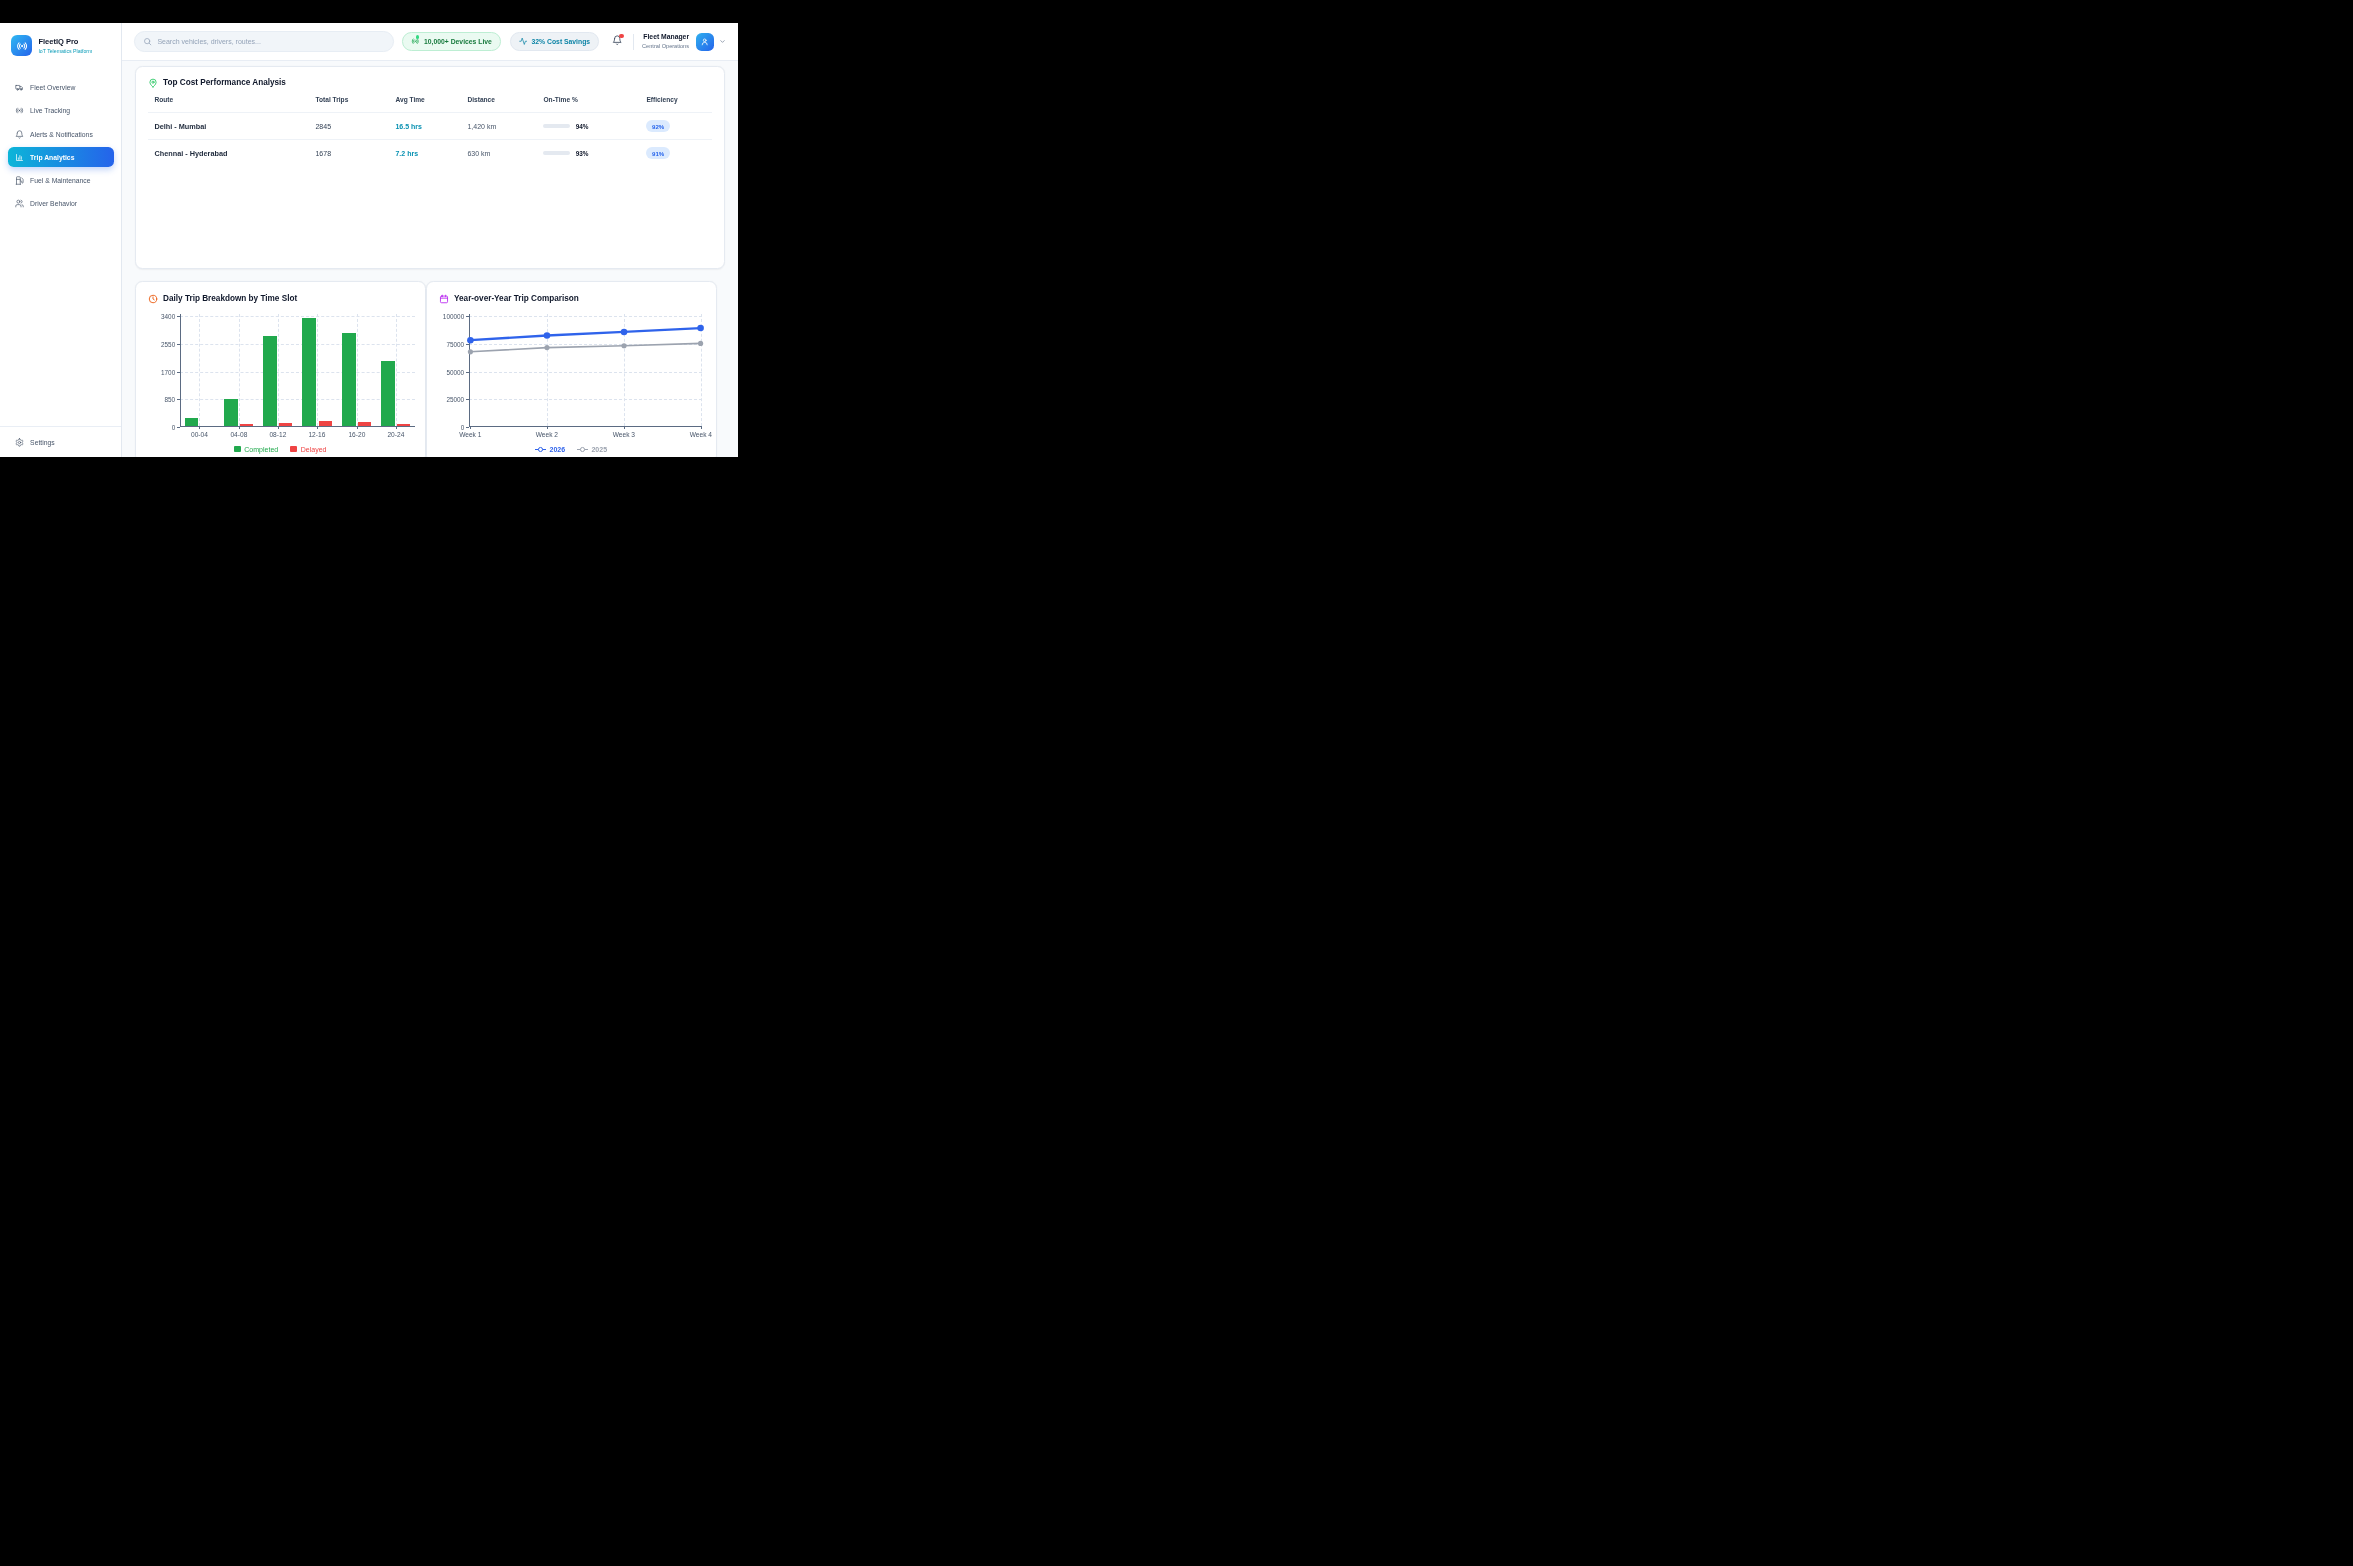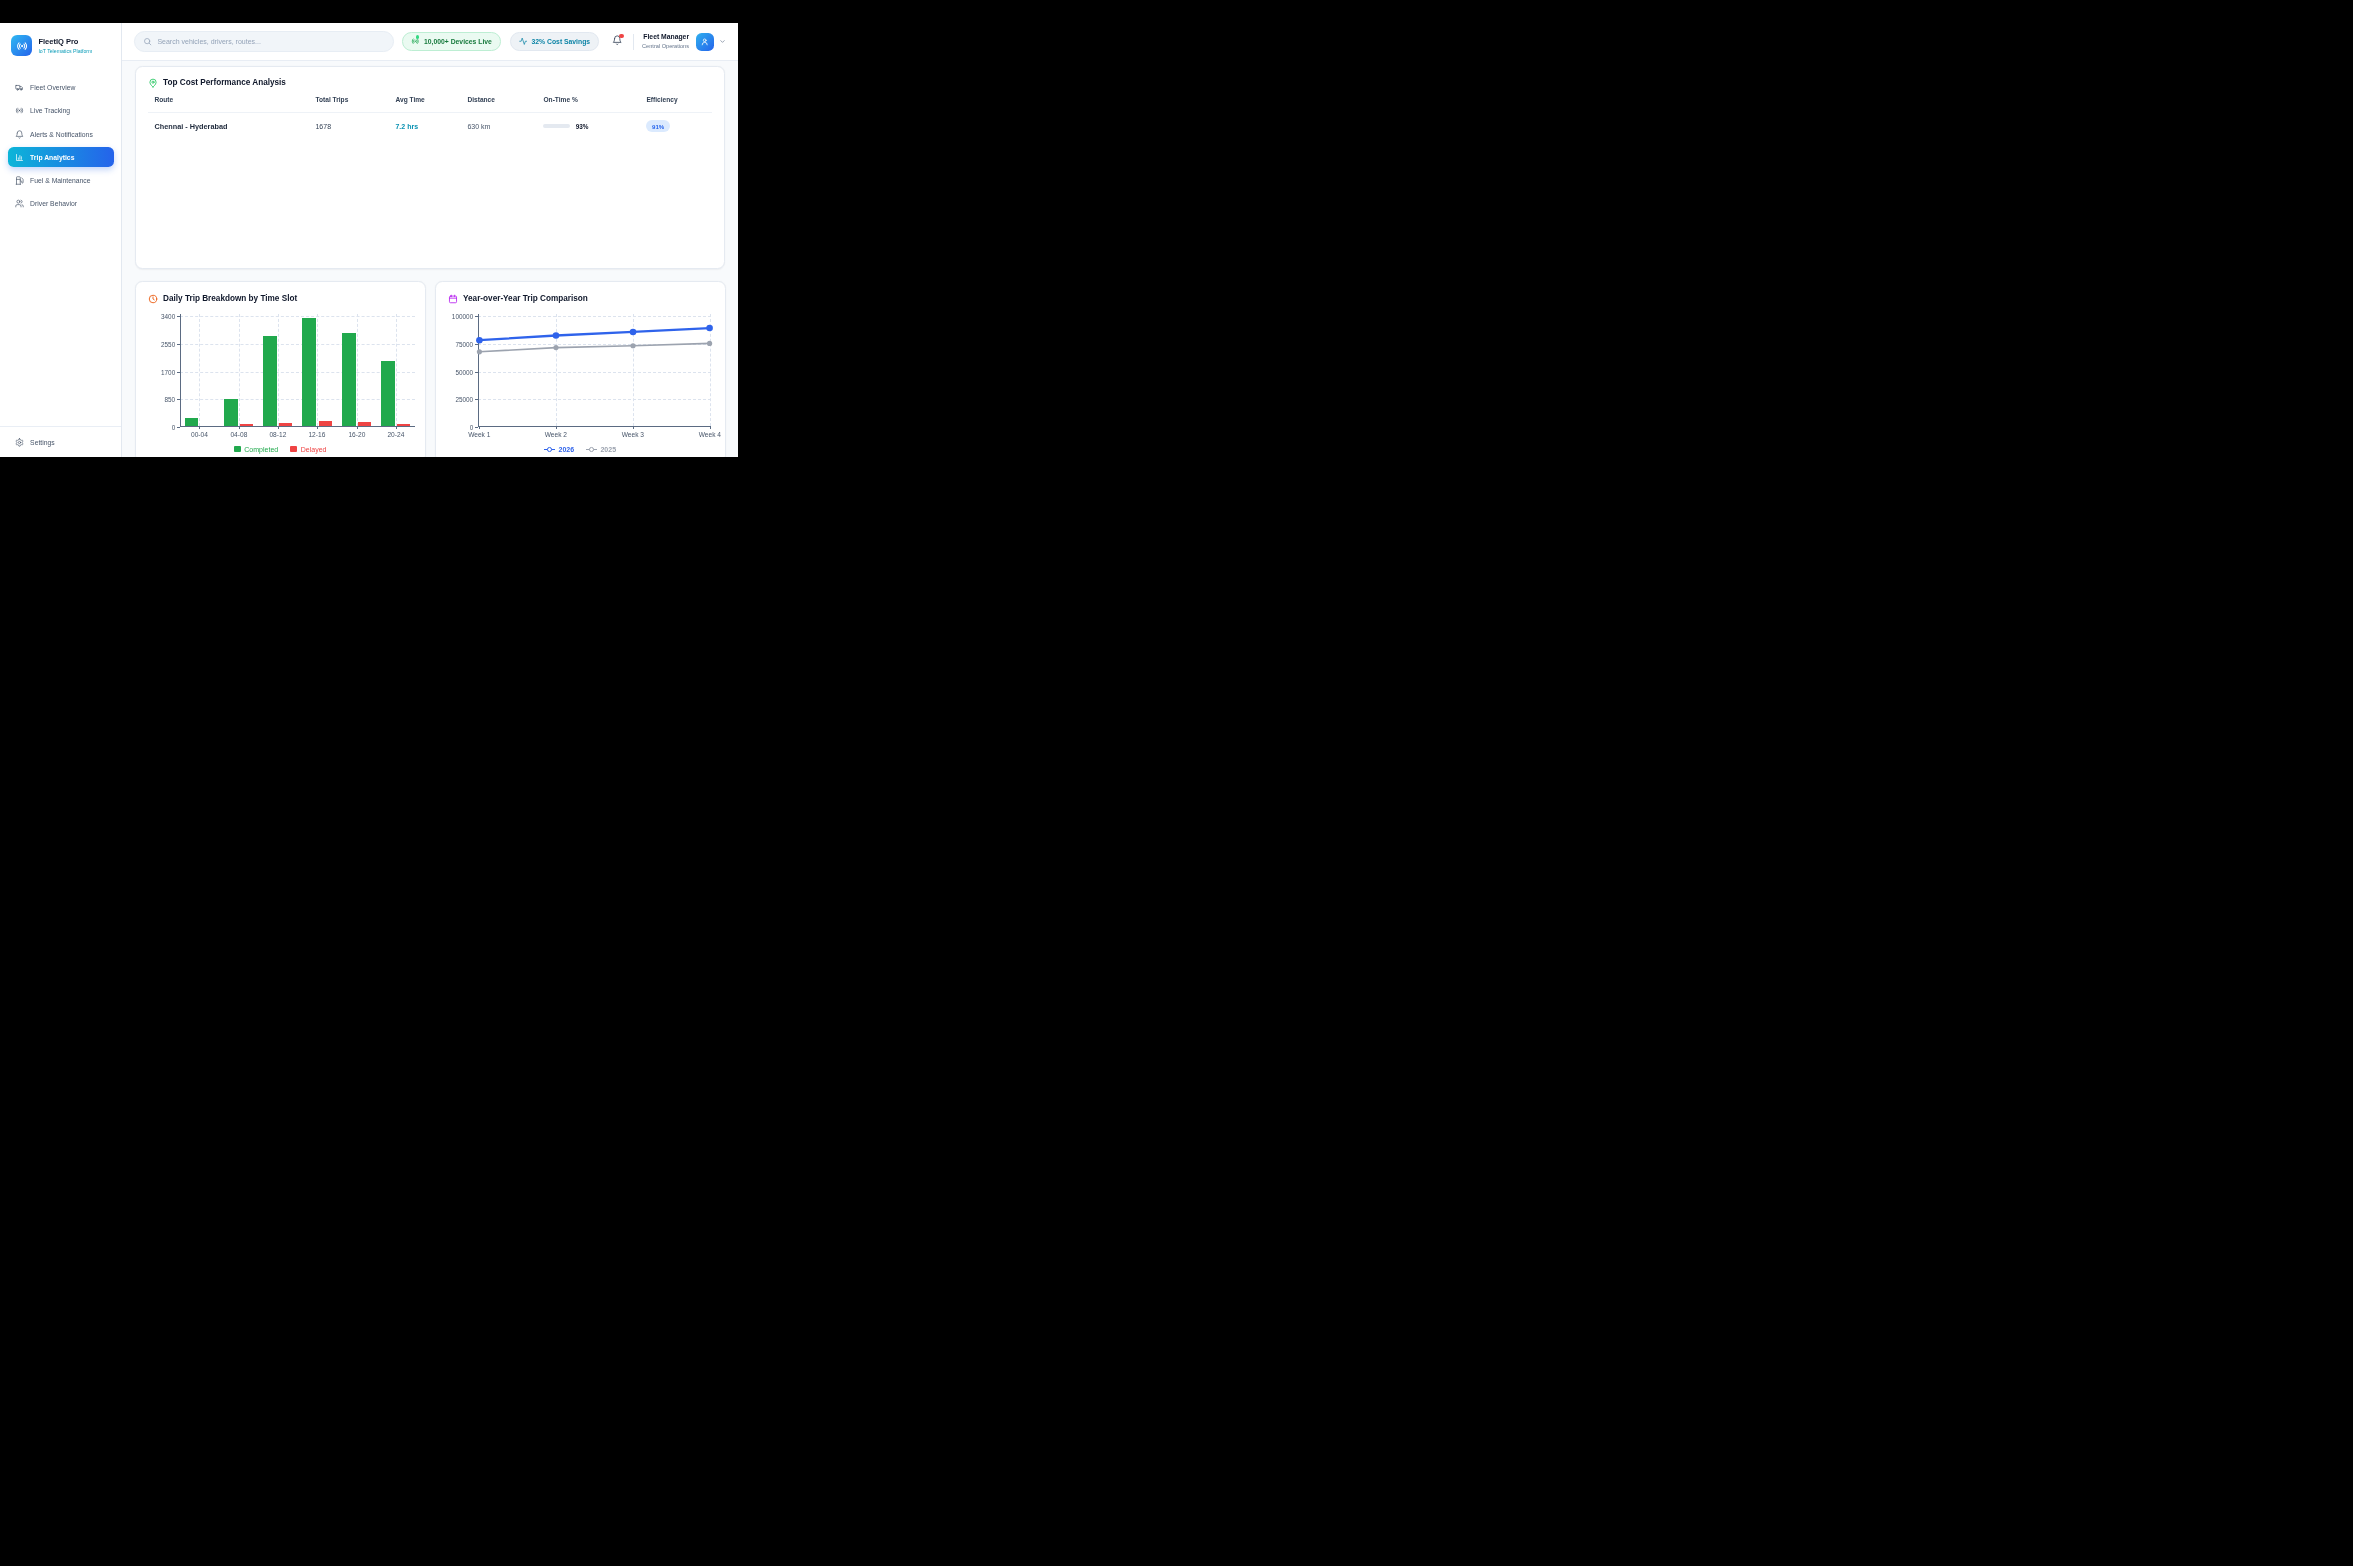--- a/index.html
+++ b/index.html
@@ -67,21 +67,21 @@
   .rt-dist { color:#475569; }
   .rt-ontime { display:flex; align-items:center; gap:5.2px; }
   .ontime-track { width:27px; height:3.8px; border-radius:1.9px; background:#e4e9f0; overflow:hidden; }
   .ontime-fill { height:100%; border-radius:1.9px; background:#22c55e; }
   .ontime-label { font-size:6.4px; font-weight:bold; color:#0f172a; }
   .eff-badge { display:inline-block; padding:2.4px 5.6px; border-radius:6.1px; font-size:6.1px; font-weight:bold; }
   .eff-blue { background:#dbeafe; color:#2563eb; }
   .eff-green { background:#d9f7e4; color:#16a34a; }
   .eff-amber { background:#fdf0c9; color:#cb6310; }
 
-  .charts-row { display:flex; gap:9px; margin-top:12.2px; }
+  .charts-row { display:flex; gap:0; margin-top:12.2px; }
   .chart-card { width:291px; height:182px; padding:11.3px 12.2px 0; flex:0 0 auto; }
   .plot { position:relative; margin-top:10px; }
   .plot-bar { margin-left:32px; width:235px; height:113px; }
   .plot-line { margin-left:30px; width:233px; height:113px; }
   .axis-left { position:absolute; left:0; top:0; bottom:0; width:0; border-left:0.9px solid #5b6b82; }
   .axis-bottom { position:absolute; left:0; right:0; bottom:0; height:0; border-top:0.9px solid #5b6b82; }
   .gridline-h { position:absolute; left:0.5px; right:0; height:0; border-top:0.9px dashed #dce3ee; }
   .gridline-v { position:absolute; top:0; bottom:0.5px; width:0; border-left:0.9px dashed #dce3ee; }
   .ytick-label { position:absolute; right:100%; margin-right:4.7px; transform:translateY(-50%);
     font-size:6.4px; color:#475569; white-space:nowrap; }
@@ -288,20 +288,31 @@
           <div class="rt-grid rt-head">
             <span>Route</span>
             <span>Total Trips</span>
             <span>Avg Time</span>
             <span>Distance</span>
             <span>On-Time %</span>
             <span>Efficiency</span>
           </div>
 
           <div id="route-table-body">
+              <div class="rt-grid rt-row">
+                <span class="rt-route">Delhi - Mumbai</span>
+                <span class="rt-trips">2845</span>
+                <span class="rt-avg">16.5 hrs</span>
+                <span class="rt-dist">1,420 km</span>
+                <span class="rt-ontime">
+                  <span class="ontime-track"><span class="ontime-fill" style="width: 94%;"></span></span>
+                  <span class="ontime-label">94%</span>
+                </span>
+                <span><span class="eff-badge eff-blue">92%</span></span>
+              </div>
               <div class="rt-grid rt-row">
                 <span class="rt-route">Chennai - Hyderabad</span>
                 <span class="rt-trips">1678</span>
                 <span class="rt-avg">7.2 hrs</span>
                 <span class="rt-dist">630 km</span>
                 <span class="rt-ontime">
                   <span class="ontime-track"><span class="ontime-fill" style="width: 93%;"></span></span>
                   <span class="ontime-label">93%</span>
                 </span>
                 <span><span class="eff-badge eff-blue">91%</span></span>

